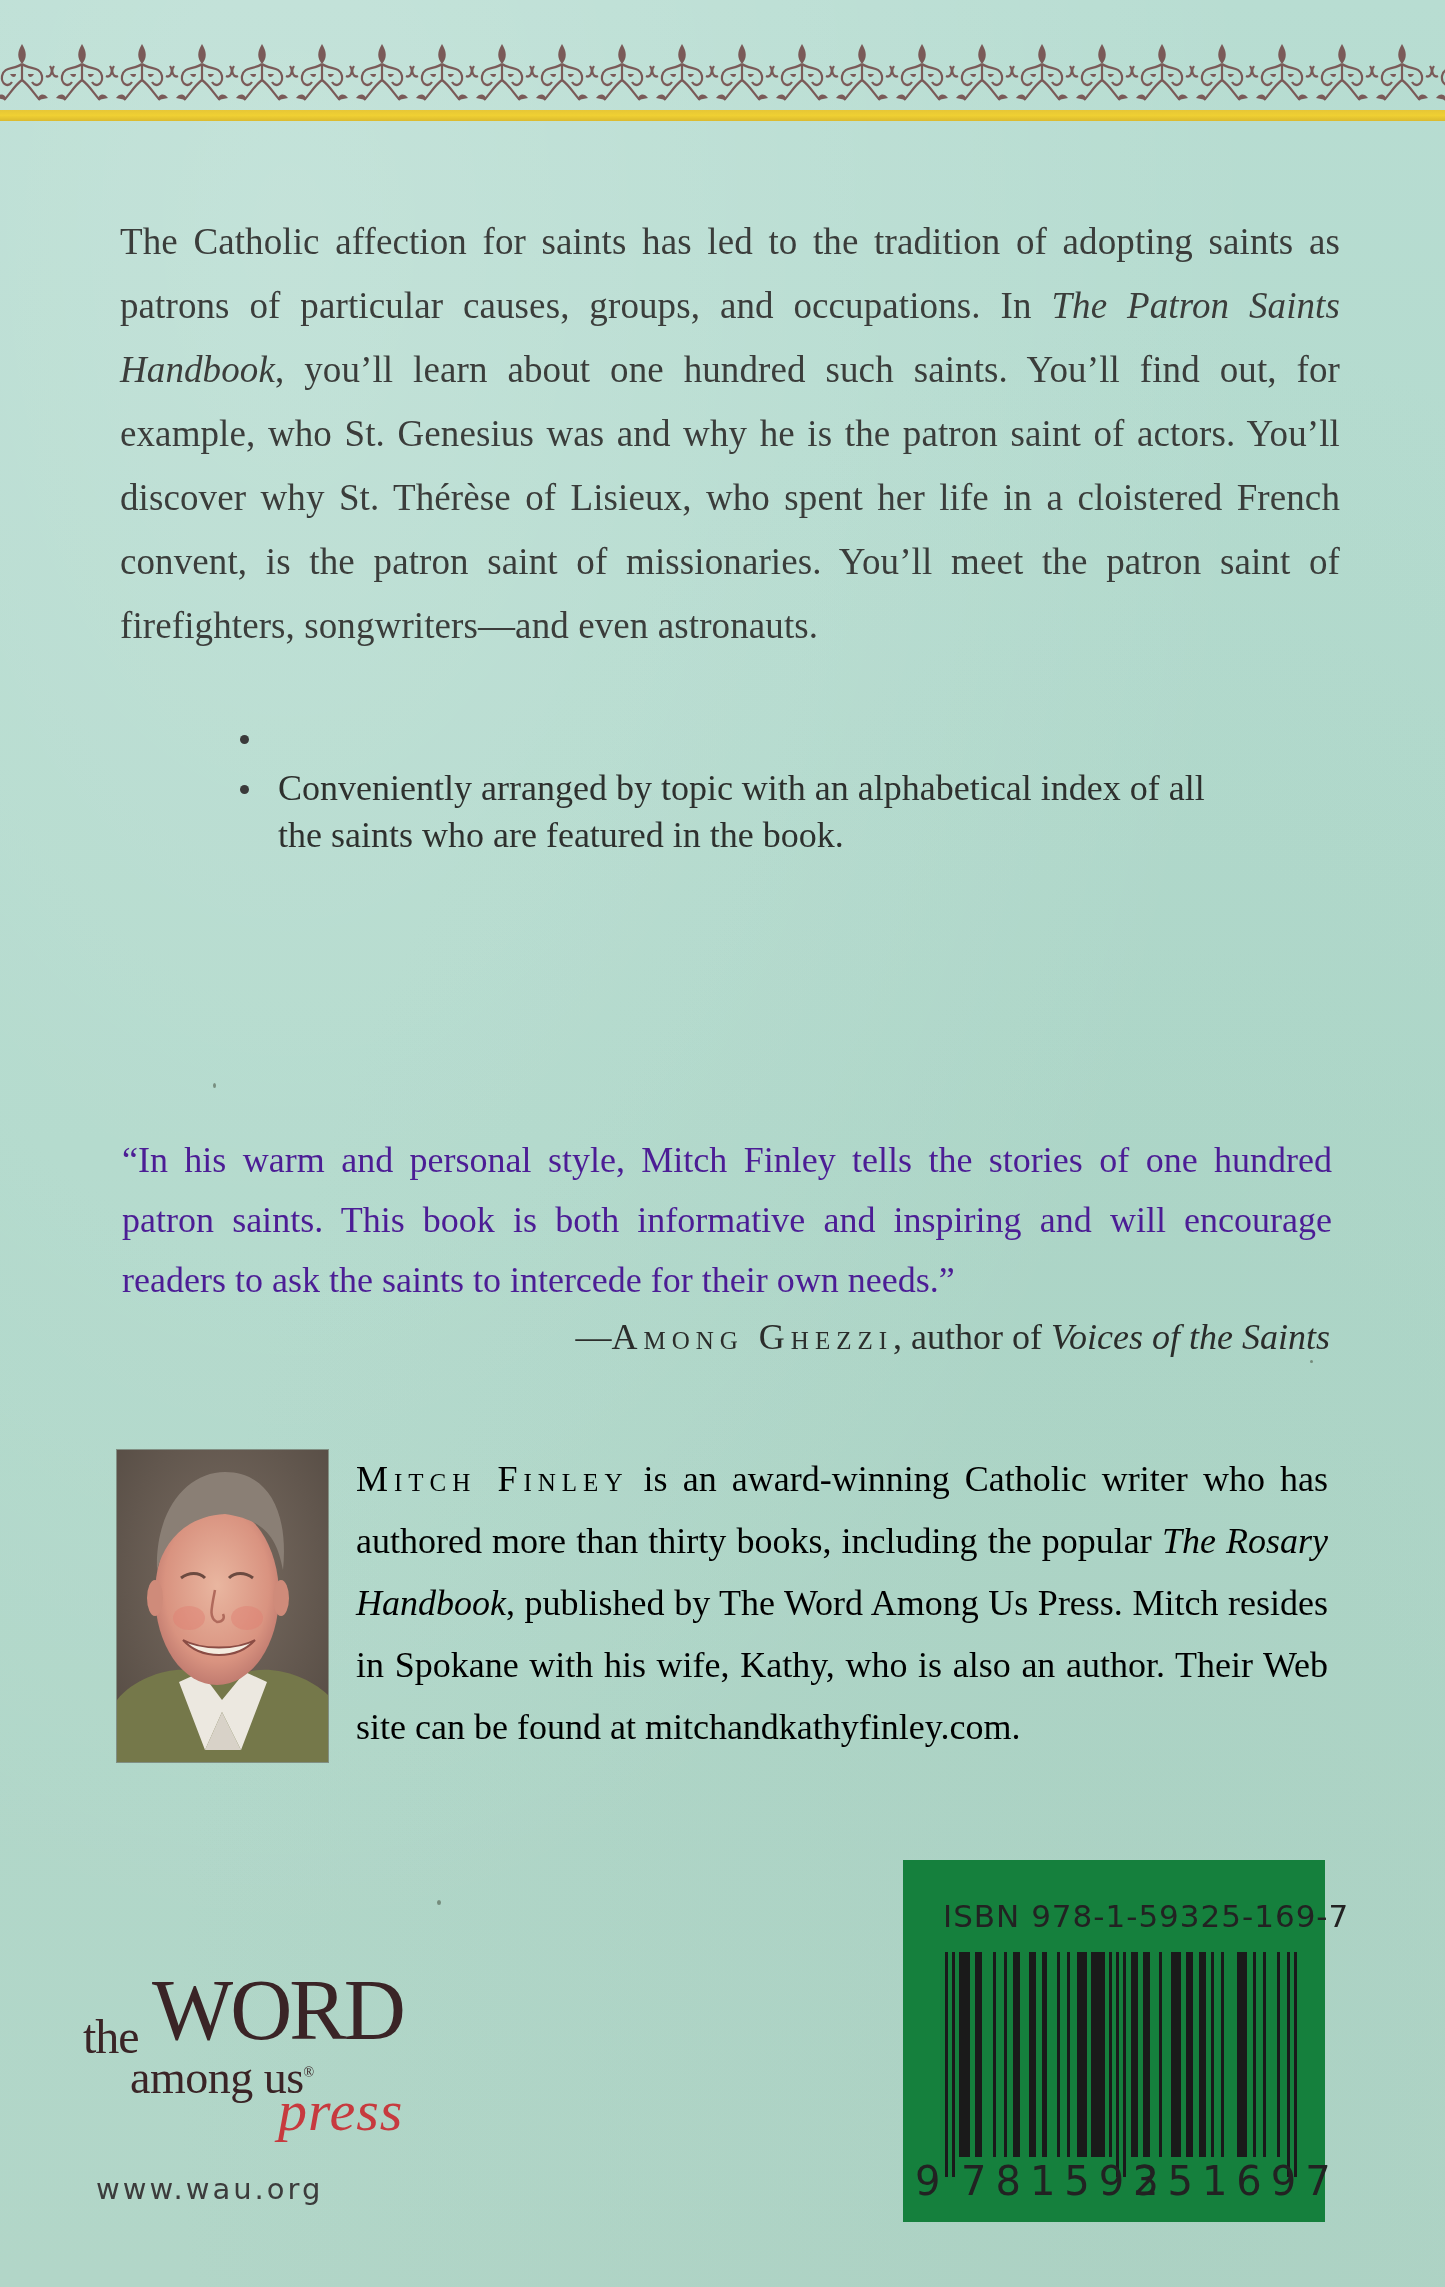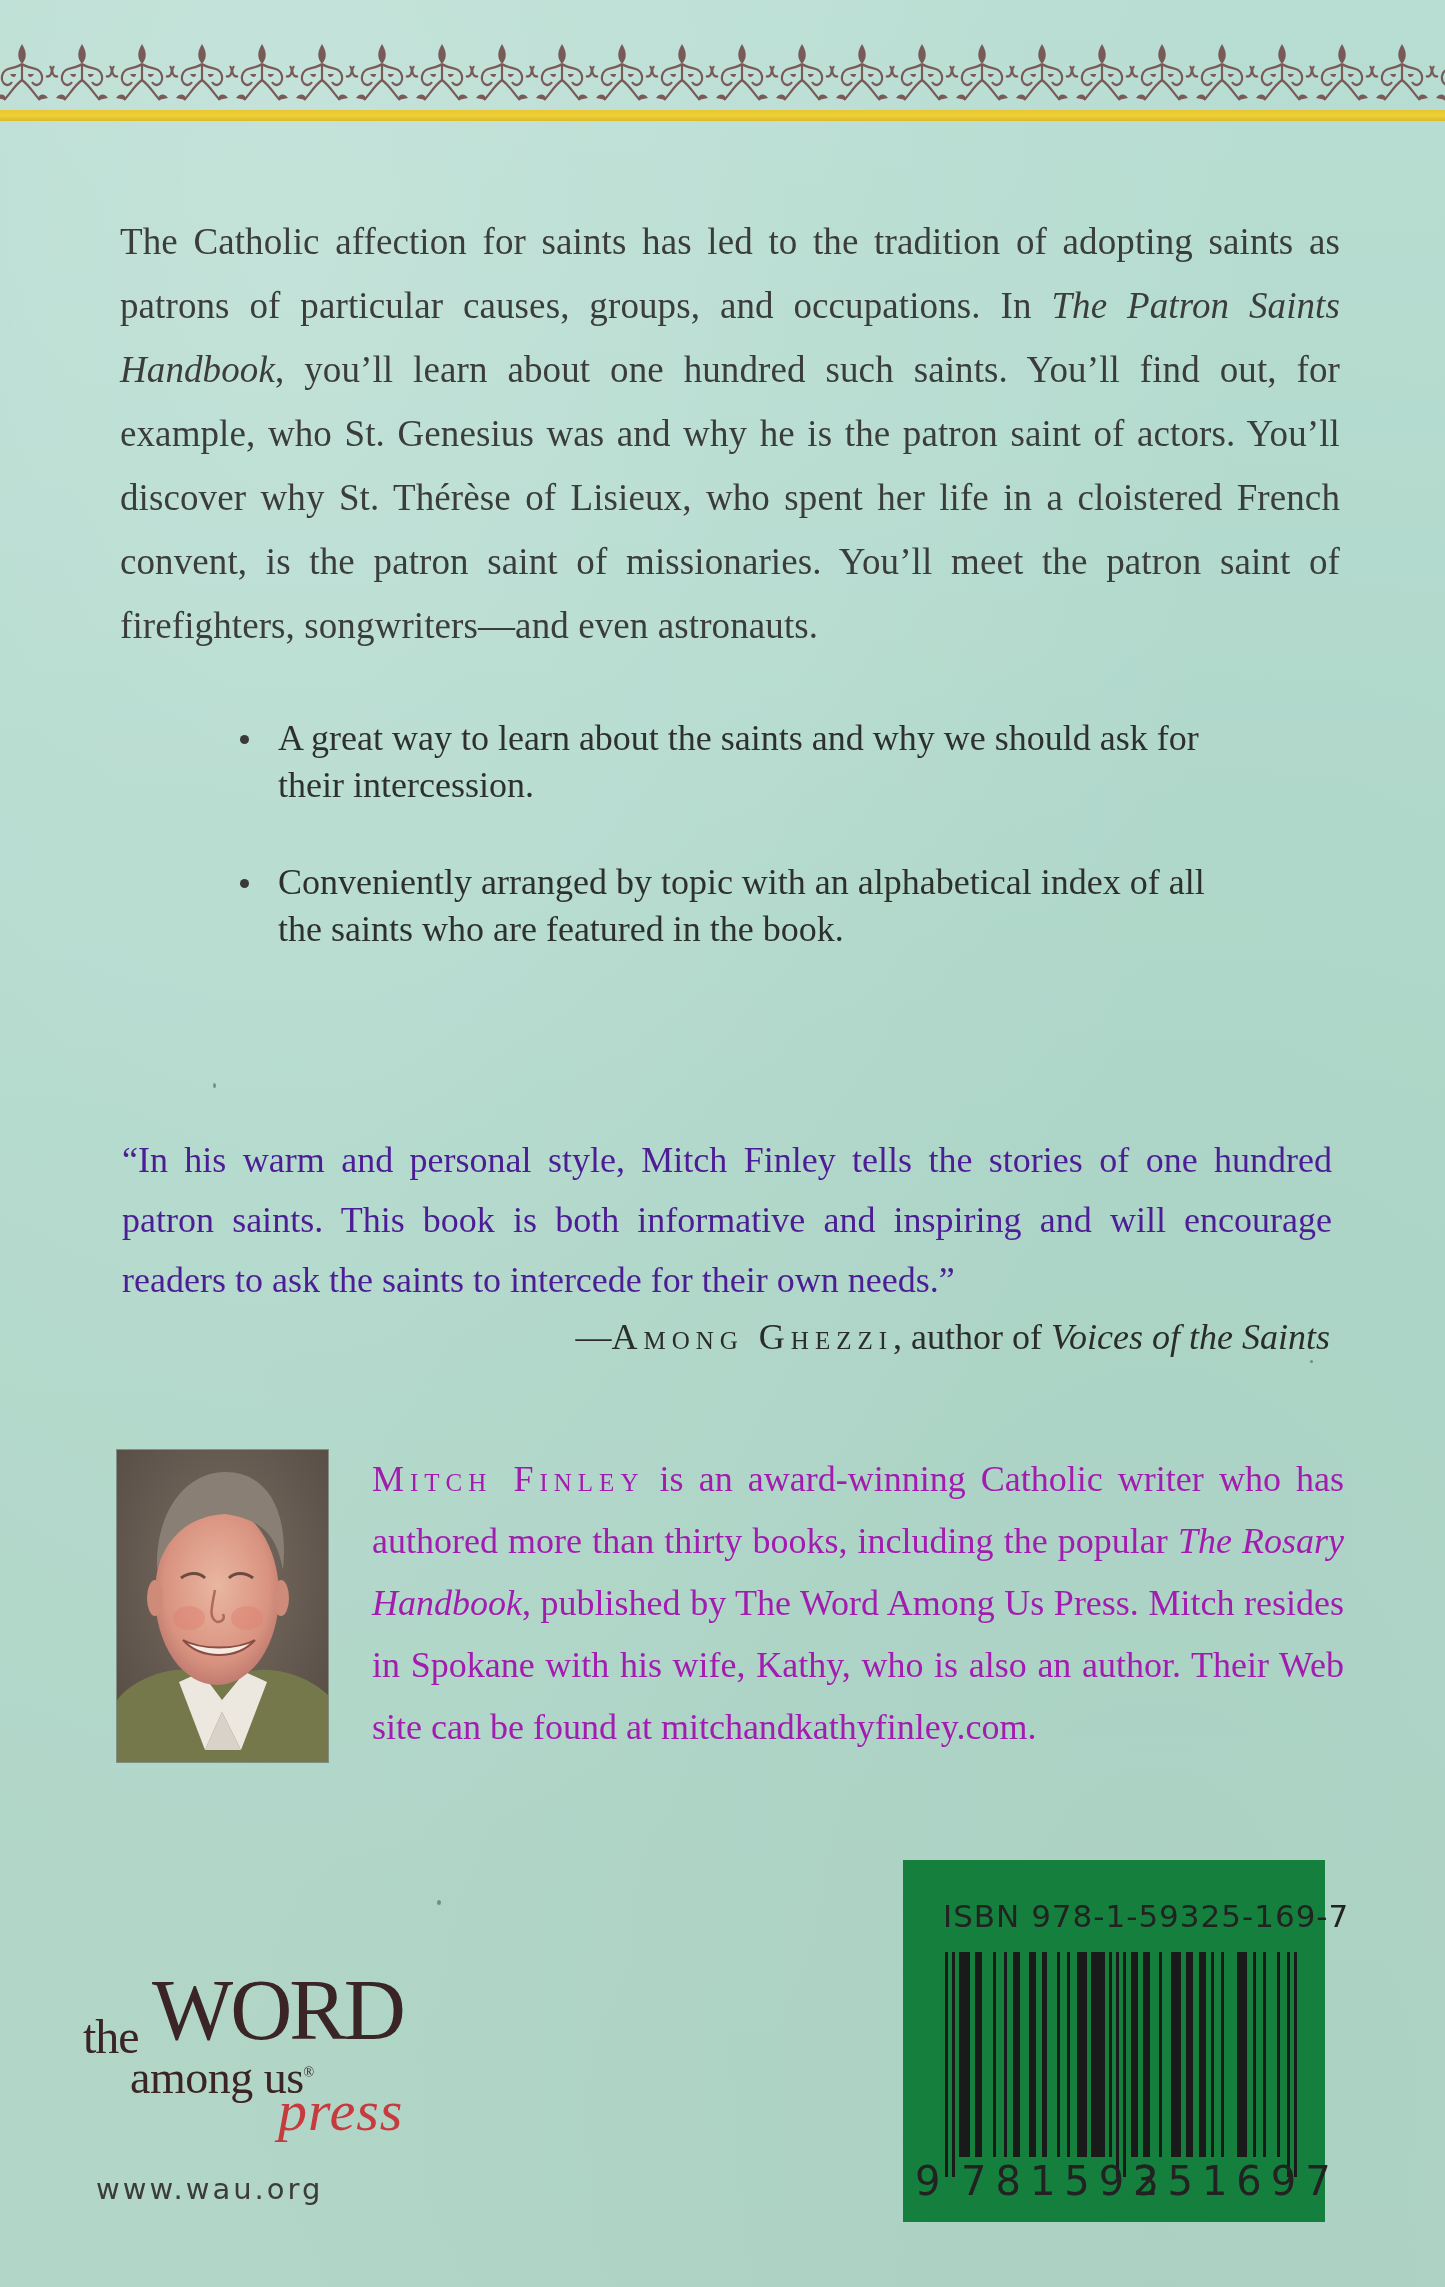--- a/index.html
+++ b/index.html
@@ -54,22 +54,22 @@
     }
     .smallcaps { font-variant: small-caps; letter-spacing: 6px; }
     .attribution i { font-style: italic; }
     .author-photo {
       position: absolute; left: 117px; top: 1450px; width: 211px; height: 312px;
       background: #6a5f55; overflow: hidden;
       box-shadow: 0 0 0 1px rgba(80,70,60,0.5);
     }
     .bio {
       position: absolute; left: 356px; top: 1448px; width: 972px;
-      font-size: 36px; line-height: 62px; color: #a21caf;
-      text-align: justify; text-align-last: left; margin-left: 16px;
+      font-size: 36px; line-height: 62px; color: #000000;
+      text-align: justify; text-align-last: left;
     }
     .bio i { font-style: italic; }
     .publisher-logo {
       position: absolute; left: 80px; top: 1965px; width: 360px; height: 200px;
     }
     .logo-the {
       position: absolute; left: 3px; top: 44px; font-size: 48px; color: #3a2426;
       font-family: "Liberation Serif", serif; letter-spacing: -1px;
     }
     .logo-word {
@@ -156,21 +156,21 @@
         <use href="#motif" x="1380"></use>
       <use href="#motif" x="1440"></use>
     </g>
   </svg>
 </div>
 <div class="gold-rule"></div>
 
 <p class="blurb"><span>The Catholic affection for saints has led to the tradition of adopting saints as patrons of particular causes, groups, and occupations. In </span><i>The Patron Saints Handbook</i><span>, you’ll learn about one hundred such saints. You’ll find out, for example, who St. Genesius was and why he is the patron saint of actors. You’ll discover why St. Thérèse of Lisieux, who spent her life in a cloistered French convent, is the patron saint of missionaries. You’ll meet the patron saint of firefighters, songwriters—and even astronauts.</span></p>
 
 <ul class="bullets">
-  <li><span class="dot"></span><span>A great way to learn about the saints and why we should ask for their intercession.</span></li>
+  <li><span class="dot"></span></li>
   <li><span class="dot"></span><span>Conveniently arranged by topic with an alphabetical index of all the saints who are featured in the book.</span></li>
 </ul>
 
 <p class="quote">“In his warm and personal style, Mitch Finley tells the stories of one hundred patron saints. This book is both informative and inspiring and will encourage readers to ask the saints to intercede for their own needs.”</p>
 <p class="attribution"><span>—</span><span class="smallcaps">Among Ghezzi</span><span>, author of </span><i>Voices of the Saints</i></p>
 
 <div class="author-photo">
   <svg width="211" height="312" viewBox="0 0 211 312">
     <defs>
       <radialGradient id="bgGrad" cx="50%" cy="40%" r="70%">

